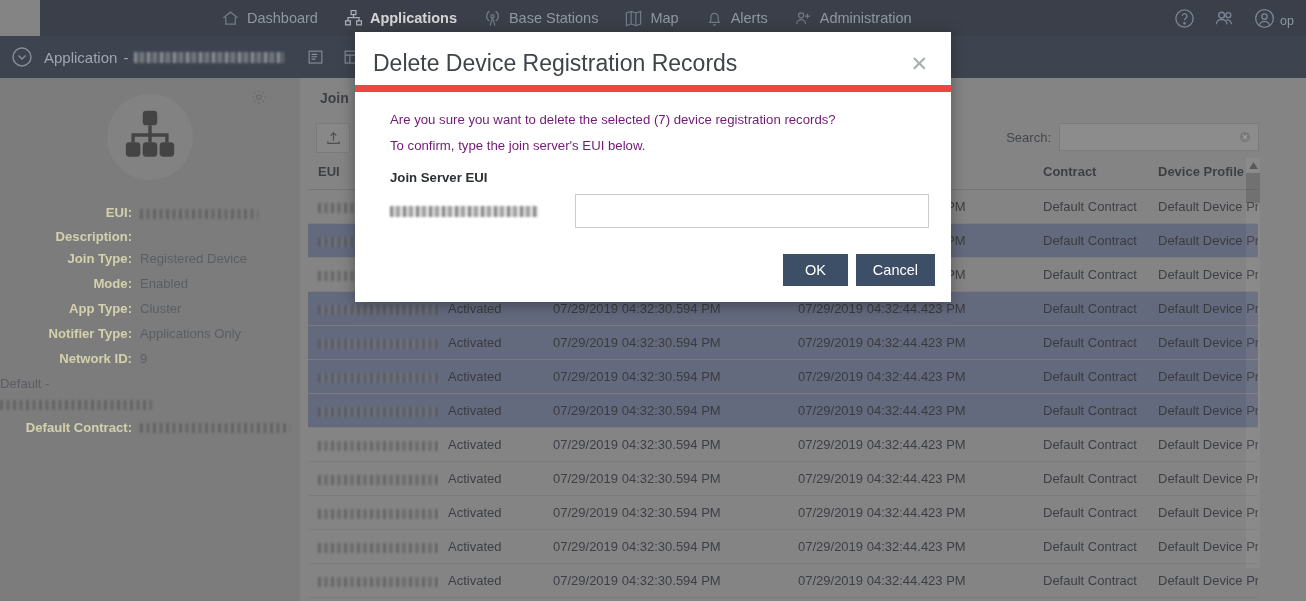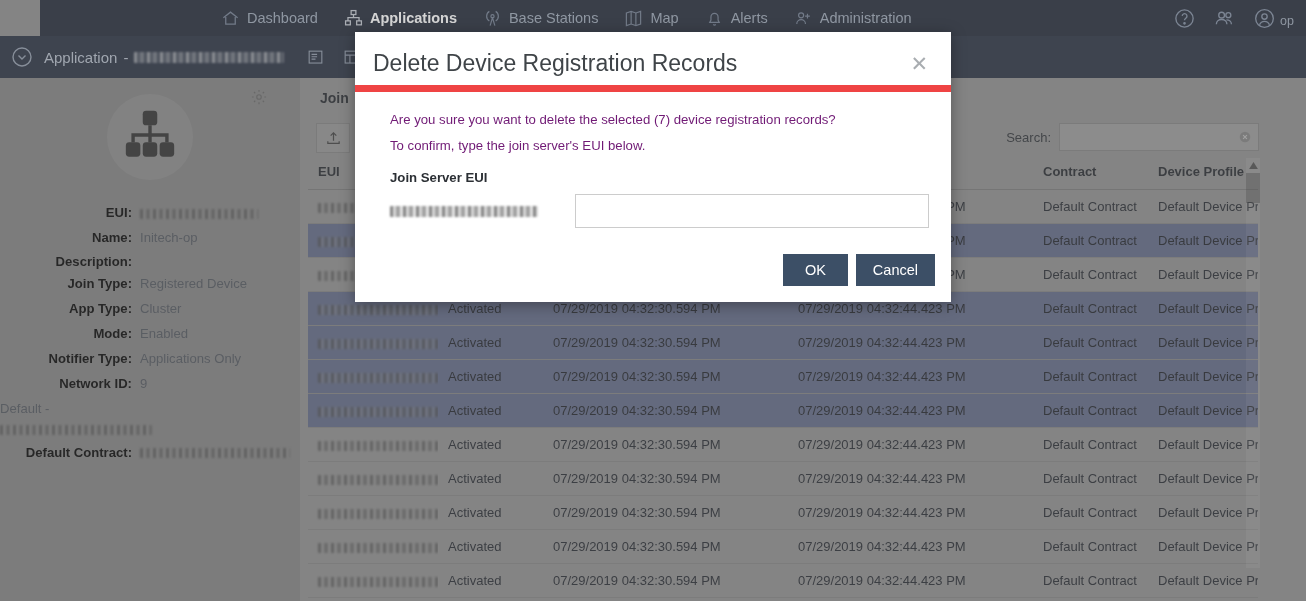--- a/index.html
+++ b/index.html
@@ -96,21 +96,21 @@
     display: flex; align-items: center; justify-content: center;
   }
   .gear-btn {
     position: absolute; right: 32px; top: 10px;
     width: 18px; height: 18px; cursor: pointer; opacity: .55;
   }
   .details { margin-top: 16px; font-size: 13.1px; }
   .drow { display: flex; margin-bottom: 6px; align-items: baseline; }
   .dlabel {
     width: 140px; text-align: right; padding-right: 8px;
-    color: #000000; font-weight: bold; flex: none;
+    color: #fef9c3; font-weight: bold; flex: none;
   }
   .dval { color: #4c5159; flex: 1; line-height: 1.45; }
   .dval .blur { height: 10px; }
 
   
   .content {
     position: absolute; top: 78px; left: 308px; width: 1006px; height: 523px;
     background: #8a8a8a;
   }
   .content-head { height: 40px; display: flex; align-items: center; padding-left: 12px; }
@@ -365,38 +365,34 @@
         </svg>
       </span>
     </div>
 
     <div class="details">
       <div class="drow">
         <div class="dlabel">EUI:</div>
         <div class="dval"><span class="blur dark" style="width:118px;"></span></div>
       </div>
       <div class="drow">
-        <div class="dlabel">Name:</div>
-        <div class="dval">Initech-op</div>
-      </div>
-      <div class="drow">
         <div class="dlabel">Description:</div>
         <div class="dval"></div>
       </div>
       <div class="drow">
         <div class="dlabel">Join Type:</div>
         <div class="dval">Registered Device</div>
       </div>
       <div class="drow">
+        <div class="dlabel">Mode:</div>
+        <div class="dval">Enabled</div>
+      </div>
+      <div class="drow">
         <div class="dlabel">App Type:</div>
         <div class="dval">Cluster</div>
-      </div>
-      <div class="drow">
-        <div class="dlabel">Mode:</div>
-        <div class="dval">Enabled</div>
       </div>
       <div class="drow">
         <div class="dlabel">Notifier Type:</div>
         <div class="dval">Applications Only</div>
       </div>
       <div class="drow">
         <div class="dlabel">Network ID:</div>
         <div class="dval">9</div>
       </div>
       <div class="drow">

